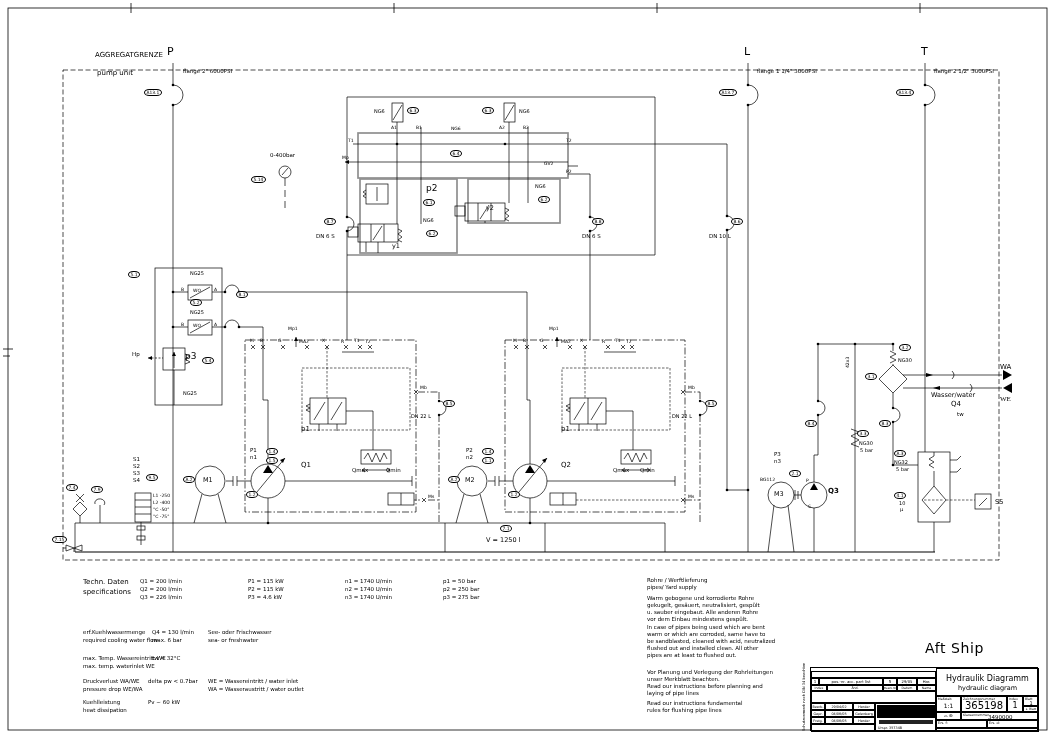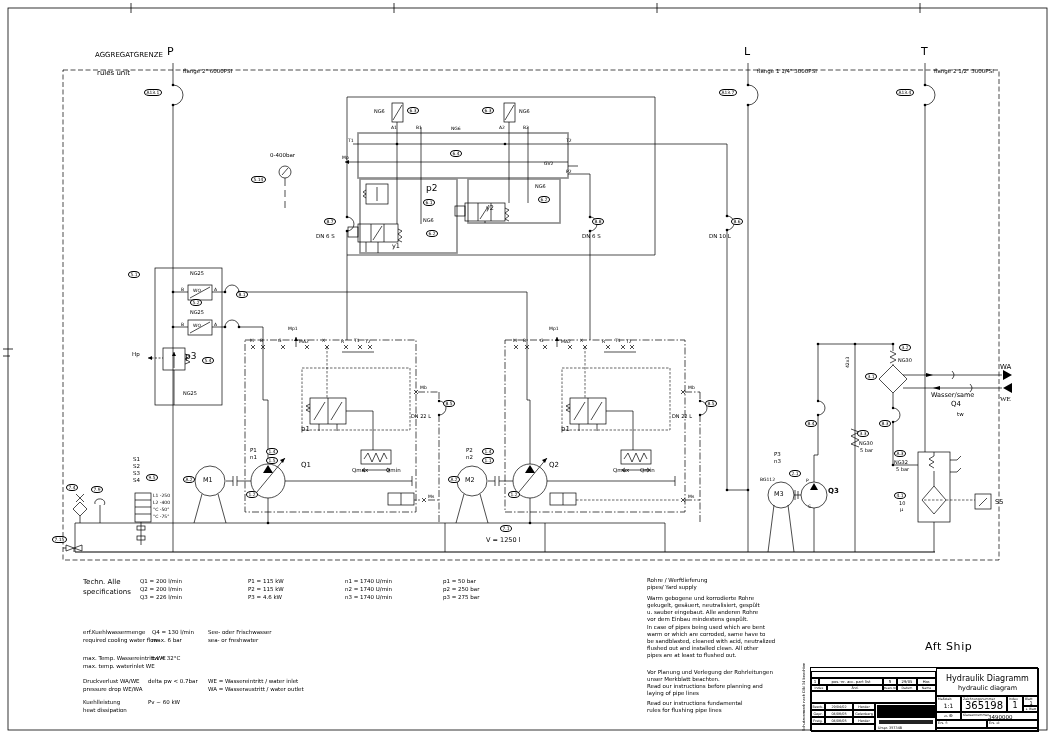--- a/index.html
+++ b/index.html
@@ -12,21 +12,21 @@
   .t6{font-size:6.5px}
   .t7{font-size:7px}
   .t8{font-size:9px}
   .t11{font-size:11px}
   .circ{font-size:4.4px;border:0.6px solid #000;border-radius:6px/4px;padding:0.5px 1.5px;background:#fff}
   .vert{transform:rotate(-90deg);transform-origin:0 0;font-size:4.5px}
   .col{position:absolute;white-space:nowrap}
   .f7 div{font-size:7px;line-height:1.45}
   .f55 div{font-size:5.5px;line-height:1.45}
   .notespara div{font-size:5.5px;line-height:1.3}
-  .aft{position:absolute;left:925px;top:640px;font-size:11px;letter-spacing:0.6px}
+  .aft{position:absolute;left:925px;top:640px;font-size:14px;letter-spacing:0.6px}
   .prot{position:absolute;left:802px;top:731px;transform:rotate(-90deg);transform-origin:0 0;font-size:3.6px;white-space:nowrap}
   .tb{position:absolute;left:810px;top:667px;width:228px;height:64px;border:1px solid #000;background:#fff;box-sizing:border-box}
   .cell{position:absolute;border:0.5px solid #000;box-sizing:border-box;overflow:hidden}
   .cl{font-size:3.2px;position:absolute;left:1px;top:0.5px;line-height:1}
   .cv{position:absolute;left:0;right:0;text-align:center;line-height:1}
   .redact{position:absolute;background:#000}
 </style>
 </head>
 <body>
 
@@ -204,21 +204,21 @@
         <circle cx="700" cy="415" r="1.2"></circle>
       <circle cx="818" cy="401" r="1.2"></circle>
         <circle cx="818" cy="415" r="1.2"></circle>
       <circle cx="893" cy="408" r="1.2"></circle>
         <circle cx="893" cy="422" r="1.2"></circle>
     </g>
   </svg>
 
   <div>
       <span class="lbl t7" style="left: 95px; top: 52px;">AGGREGATGRENZE</span>
-      <span class="lbl t7" style="left: 97px; top: 70px;">rules unit</span>
+      <span class="lbl t7" style="left: 97px; top: 70px;">pump unit</span>
       <span class="lbl t11" style="left: 167px; top: 46px;">P</span>
       <span class="lbl t5" style="left: 183px; top: 69px;">flange 2" 6000PSI</span>
       <span class="lbl circ" style="left: 144px; top: 89px;">A13.1</span>
       <span class="lbl t11" style="left: 744px; top: 46px;">L</span>
       <span class="lbl t5" style="left: 757px; top: 69px;">flange 1 1/4" 3000PSI</span>
       <span class="lbl circ" style="left: 719px; top: 89px;">A13.7</span>
       <span class="lbl t11" style="left: 921px; top: 46px;">T</span>
       <span class="lbl t5" style="left: 934px; top: 69px;">flange 2 1/2" 3000PSI</span>
       <span class="lbl circ" style="left: 896px; top: 89px;">A13.4</span>
       <span class="lbl t5" style="left: 270px; top: 153px;">0-400bar</span>
@@ -318,29 +318,29 @@
       <span class="lbl t4" style="left: 561px; top: 340px;">MA2</span>
       <span class="lbl t4" style="left: 580px; top: 339px;">X</span>
       <span class="lbl t4" style="left: 602px; top: 340px;">R</span>
       <span class="lbl t4" style="left: 615px; top: 339px;">T1</span>
       <span class="lbl t4" style="left: 626px; top: 340px;">T2</span>
       <span class="lbl t4" style="left: 549px; top: 327px;">Mp1</span>
       <span class="lbl t7" style="left: 561px; top: 426px;">p1</span>
       <span class="lbl t4" style="left: 688px; top: 386px;">Mb</span>
       <span class="lbl circ" style="left: 705px; top: 400px;">8.5</span>
       <span class="lbl t45" style="left: 672px; top: 414px;">DN 22 L</span>
-      <span class="lbl t7" style="left: 549px; top: 462px;">Q2</span>
+      <span class="lbl t7" style="left: 561px; top: 462px;">Q2</span>
       <span class="lbl t5" style="left: 613px; top: 468px;">Qmax</span>
       <span class="lbl t5" style="left: 640px; top: 468px;">Qmin</span>
       <span class="lbl t4" style="left: 688px; top: 495px;">Ms</span>
       <span class="lbl vert" style="left: 846px; top: 368px;">42x3</span>
       <span class="lbl circ" style="left: 899px; top: 344px;">3.2</span>
       <span class="lbl t45" style="left: 898px; top: 358px;">NG30</span>
       <span class="lbl circ" style="left: 865px; top: 373px;">3.1</span>
-      <span class="lbl t6" style="left: 931px; top: 392px;">Wasser/same</span>
+      <span class="lbl t6" style="left: 931px; top: 392px;">Wasser/water</span>
       <span class="lbl t7" style="left: 951px; top: 401px;">Q4</span>
       <span class="lbl t5" style="left: 957px; top: 412px;">tw</span>
       <span class="lbl t7" style="left: 1000px; top: 364px;">WA</span>
       <span class="lbl t7" style="left: 1000px; top: 396px; font-family: Liberation Serif, serif;">WE</span>
       <span class="lbl circ" style="left: 805px; top: 420px;">8.4</span>
       <span class="lbl circ" style="left: 879px; top: 420px;">8.3</span>
       <span class="lbl circ" style="left: 857px; top: 430px;">3.3</span>
       <span class="lbl t45" style="left: 859px; top: 441px;">NG30</span>
       <span class="lbl t45" style="left: 860px; top: 448px;">5 bar</span>
       <span class="lbl t5" style="left: 774px; top: 452px;">P3</span>
@@ -355,21 +355,21 @@
       <span class="lbl t45" style="left: 894px; top: 460px;">NG32</span>
       <span class="lbl t45" style="left: 896px; top: 467px;">5 bar</span>
       <span class="lbl circ" style="left: 894px; top: 492px;">4.1</span>
       <span class="lbl t45" style="left: 899px; top: 501px;">10</span>
       <span class="lbl t45" style="left: 900px; top: 507px;">μ</span>
       <span class="lbl t6" style="left: 995px; top: 499px;">S5</span>
     </div>
 
   <div>
     <div class="col f7" style="left:83px;top:577px">
-        <div>Techn. Alle</div>
+        <div>Techn. Daten</div>
         <div>specifications</div>
       </div>
     <div class="col f55" style="left:140px;top:578px">
         <div>Q1 = 200 l/min</div>
         <div>Q2 = 200 l/min</div>
         <div>Q3 = 226 l/min</div>
       </div>
     <div class="col f55" style="left:248px;top:578px">
         <div>P1 = 115 kW</div>
         <div>P2 = 115 kW</div>

